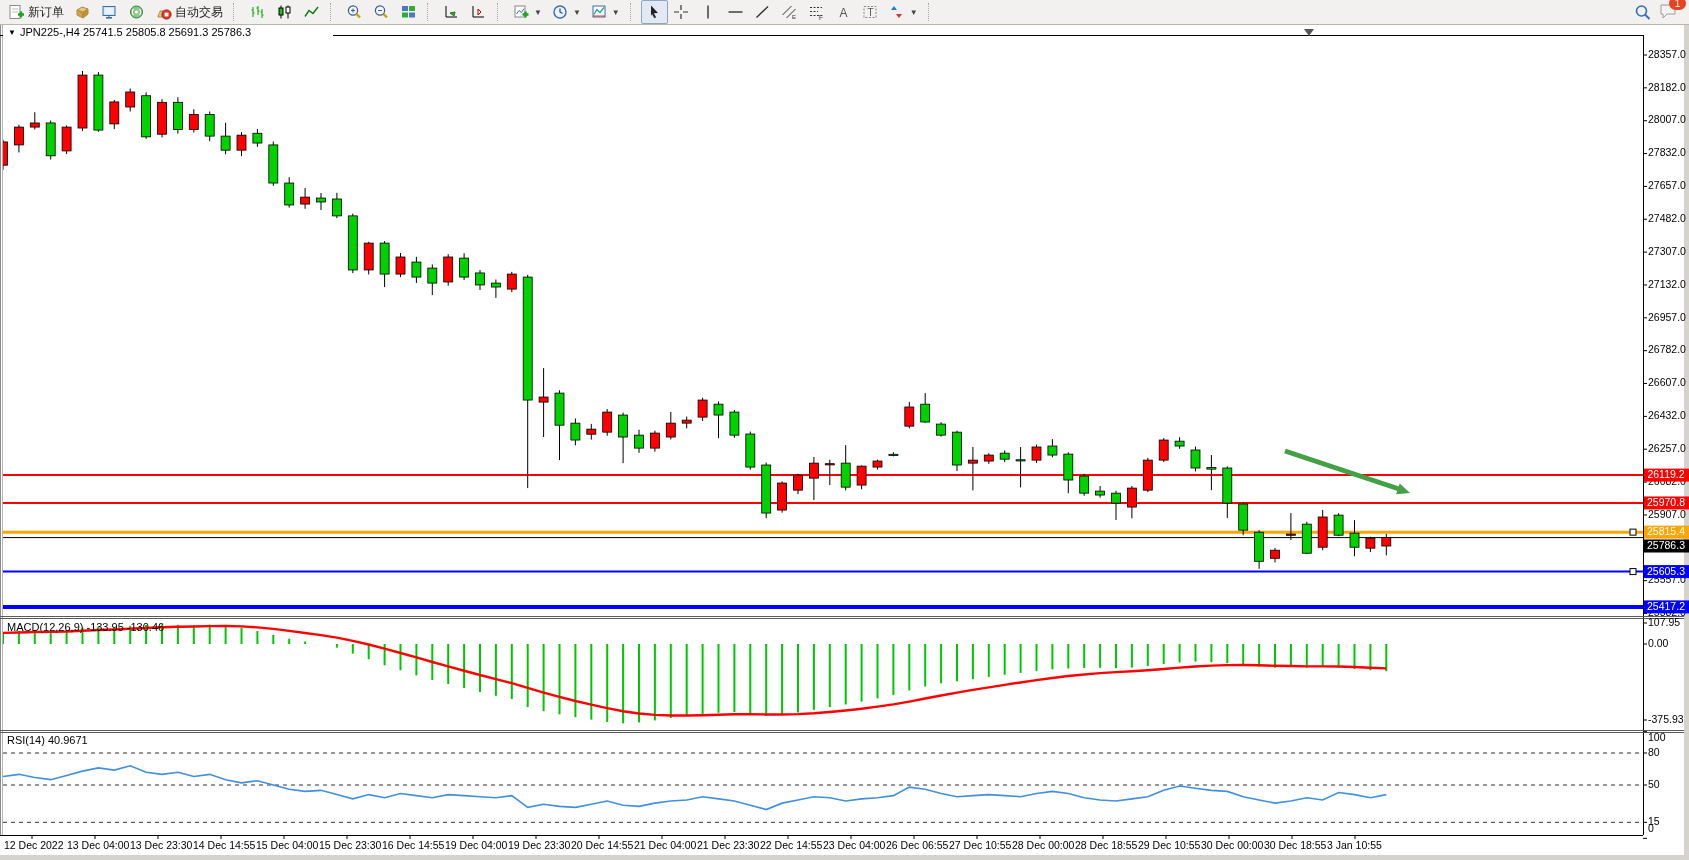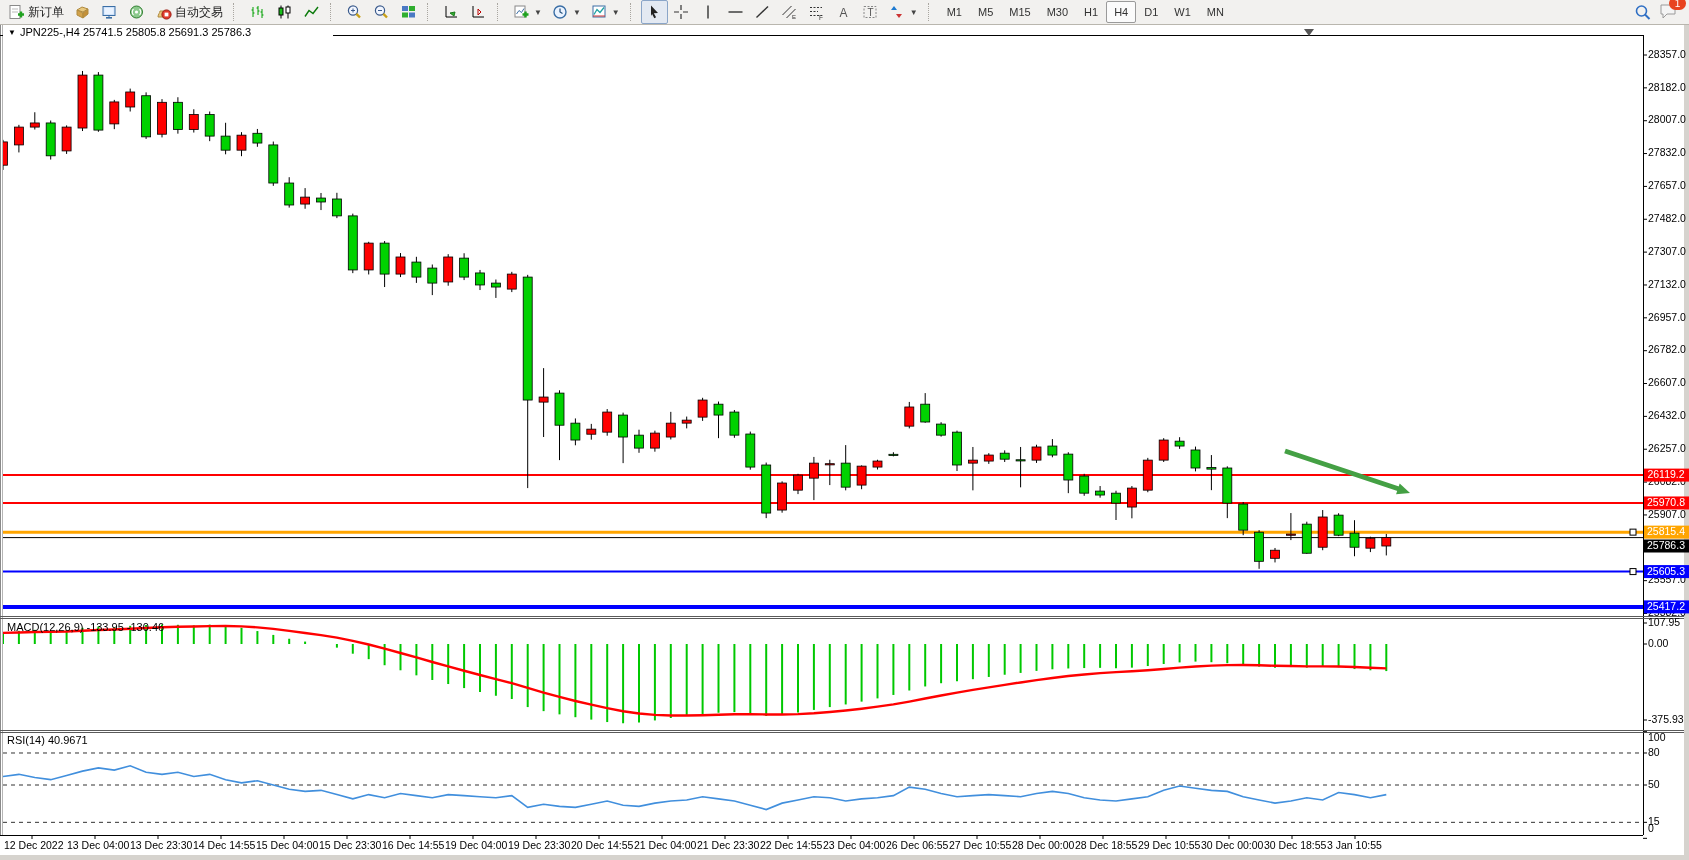--- a/index.html
+++ b/index.html
@@ -262,31 +262,20 @@
           <span class="ticon">
         <svg width="17" height="16">
               <path d="M5 2l3 4H2z" fill="#1d7ad1"></path>
               <path d="M10 14l-3-4h6z" fill="#c33"></path>
             </svg>
           </span>
           <span class="caret">▼</span>
         </div>
     </div>
     <div class="tsep"></div>
-    <div class="tgroup">
-      <span class="tf">M1</span>
-      <span class="tf">M5</span>
-      <span class="tf">M15</span>
-      <span class="tf">M30</span>
-      <span class="tf">H1</span>
-      <span class="tf active">H4</span>
-      <span class="tf">D1</span>
-      <span class="tf">W1</span>
-      <span class="tf">MN</span>
-    </div>
     <div id="tb-right">
       <span class="ticon">
         <svg width="18" height="17">
             <circle cx="7.5" cy="7" r="5" fill="none" stroke="#2f6fc4" stroke-width="1.6"></circle>
             <line x1="11" y1="10.5" x2="15.5" y2="15" stroke="#2f6fc4" stroke-width="2"></line>
           </svg>
       </span>
       <span id="chat-wrap">
         <svg width="20" height="18">
             <path d="M2 3h14v9H8l-4 4v-4H2z" fill="#f4f4f4" stroke="#9a9a9a"></path>

